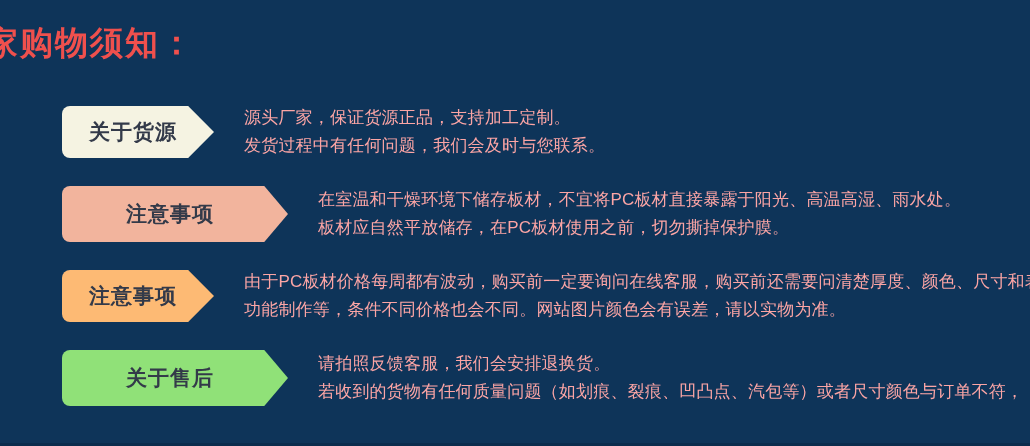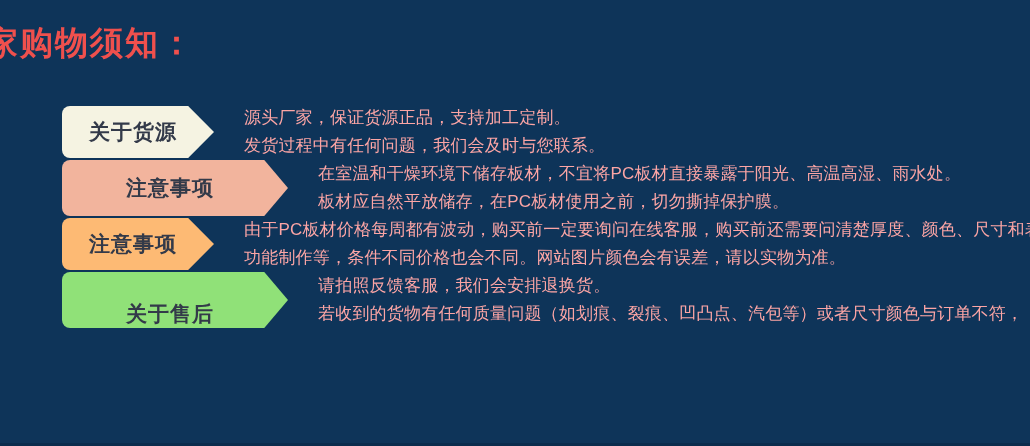--- a/index.html
+++ b/index.html
@@ -25,21 +25,21 @@
     font-size: 33px;
     font-weight: bold;
     letter-spacing: 2px;
     color: #ef504d;
     line-height: 38px;
   }
 
   .rows {
     display: flex;
     flex-direction: column;
-    gap: 0;
+    gap: 26px;
     margin-top: 40px;
     padding-left: 62px;
   }
 
   .row {
     display: flex;
     align-items: center;
   }
 
   .arrow {
@@ -120,21 +120,21 @@
       <div class="arrow narrow" style="background-color: #fdba74;">
         <span class="arrow-label">注意事项</span>
       </div>
       <div class="row-text">
         <p>由于PC板材价格每周都有波动，购买前一定要询问在线客服，购买前还需要问清楚厚度、颜色、尺寸和表面</p>
         <p>功能制作等，条件不同价格也会不同。网站图片颜色会有误差，请以实物为准。</p>
       </div>
     </div>
 
     <div class="row">
-      <div class="arrow wide" style="background-color: rgb(144, 225, 120); align-items: flex-end;">
+      <div class="arrow wide" style="background-color: rgb(144, 225, 120);">
         <span class="arrow-label">关于售后</span>
       </div>
       <div class="row-text">
         <p>请拍照反馈客服，我们会安排退换货。</p>
         <p>若收到的货物有任何质量问题（如划痕、裂痕、凹凸点、汽包等）或者尺寸颜色与订单不符，</p>
       </div>
     </div>
 
   </div>
 

